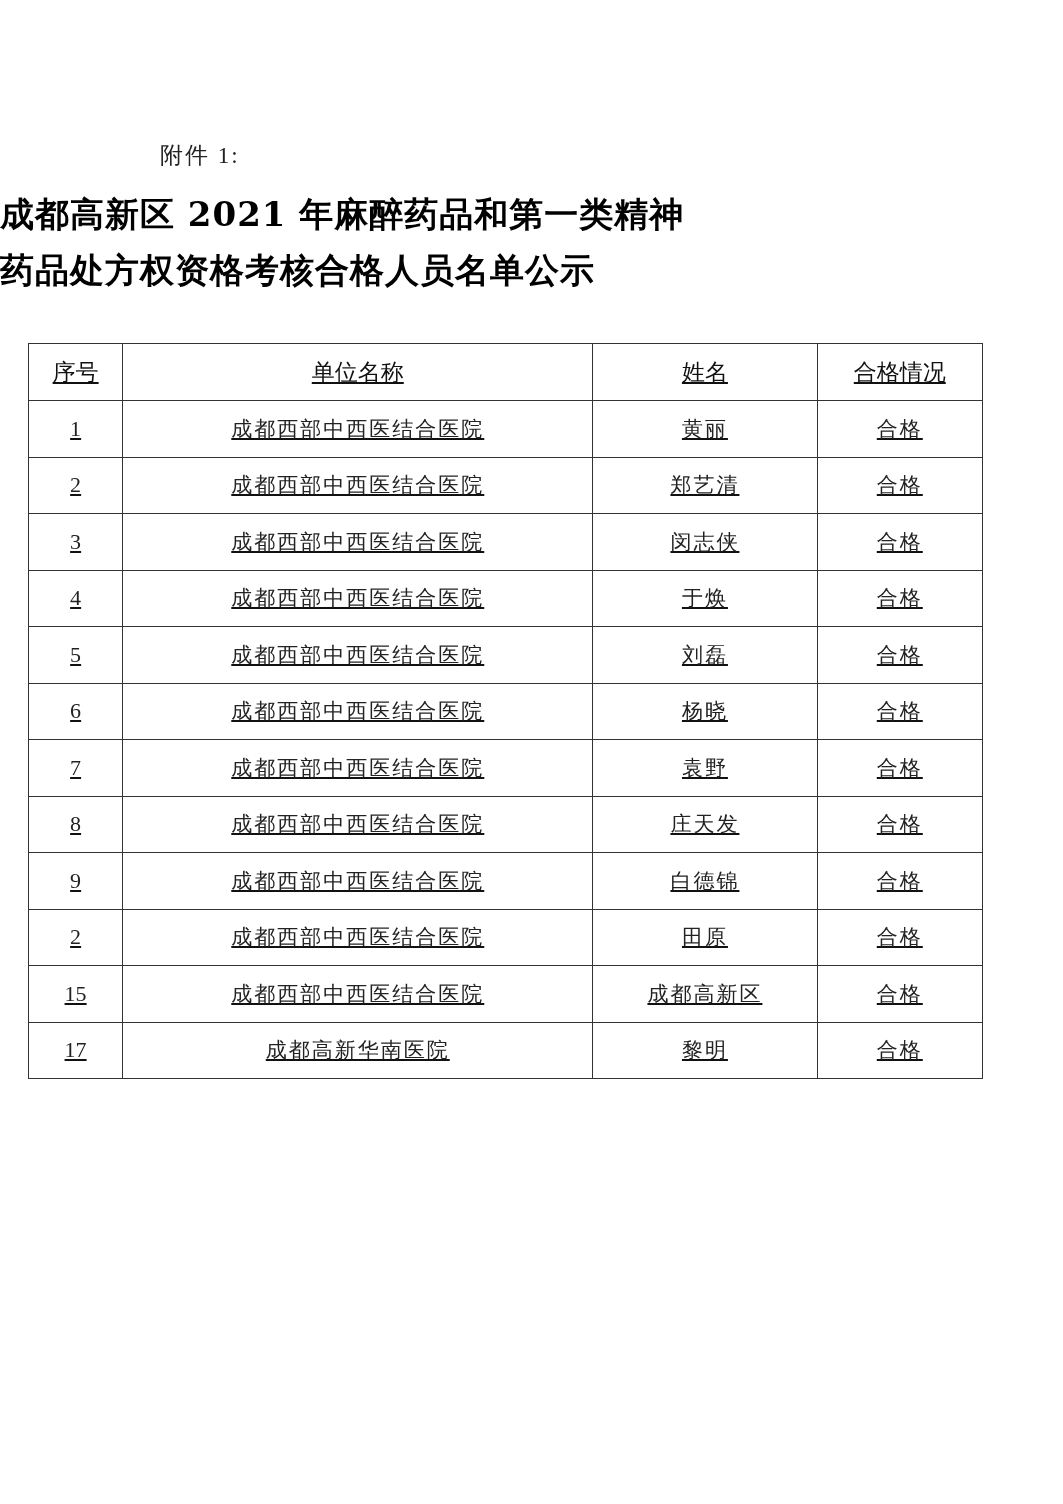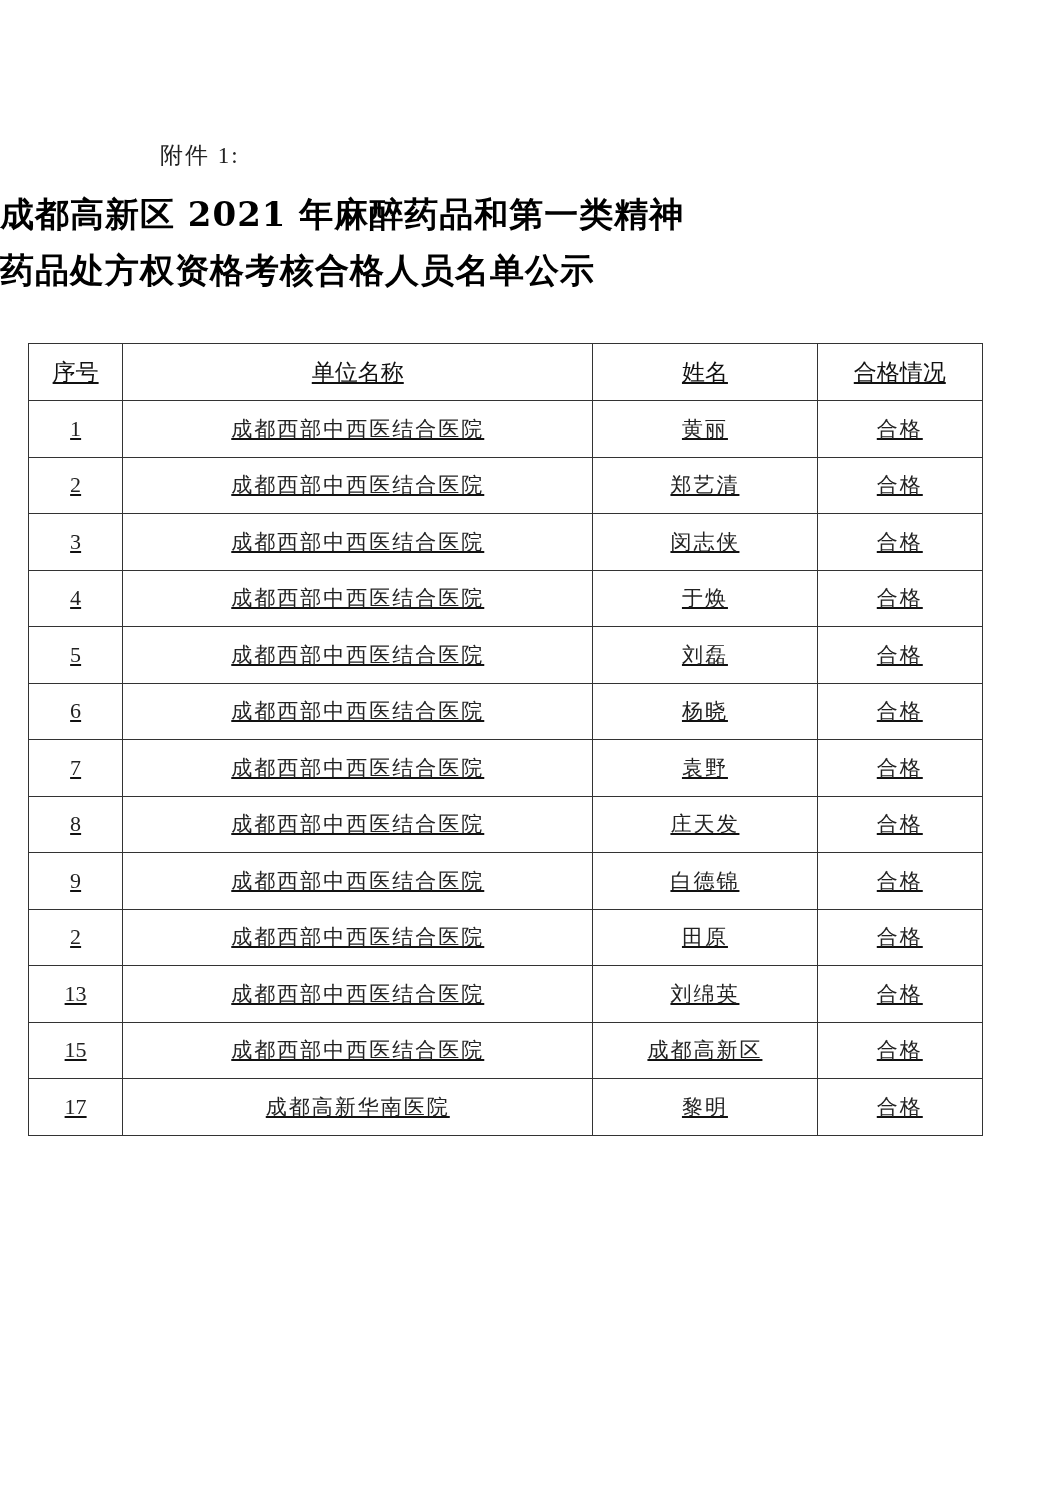--- a/index.html
+++ b/index.html
@@ -91,26 +91,20 @@
         <td>白德锦</td>
         <td>合格</td>
       </tr>
       <tr>
         <td class="num">2</td>
         <td>成都西部中西医结合医院</td>
         <td>田原</td>
         <td>合格</td>
       </tr>
       <tr>
-        <td class="num">13</td>
-        <td>成都西部中西医结合医院</td>
-        <td>刘绵英</td>
-        <td>合格</td>
-      </tr>
-      <tr>
         <td class="num">15</td>
         <td>成都西部中西医结合医院</td>
         <td>成都高新区</td>
         <td>合格</td>
       </tr>
       <tr>
         <td class="num">17</td>
         <td>成都高新华南医院</td>
         <td>黎明</td>
         <td>合格</td>

